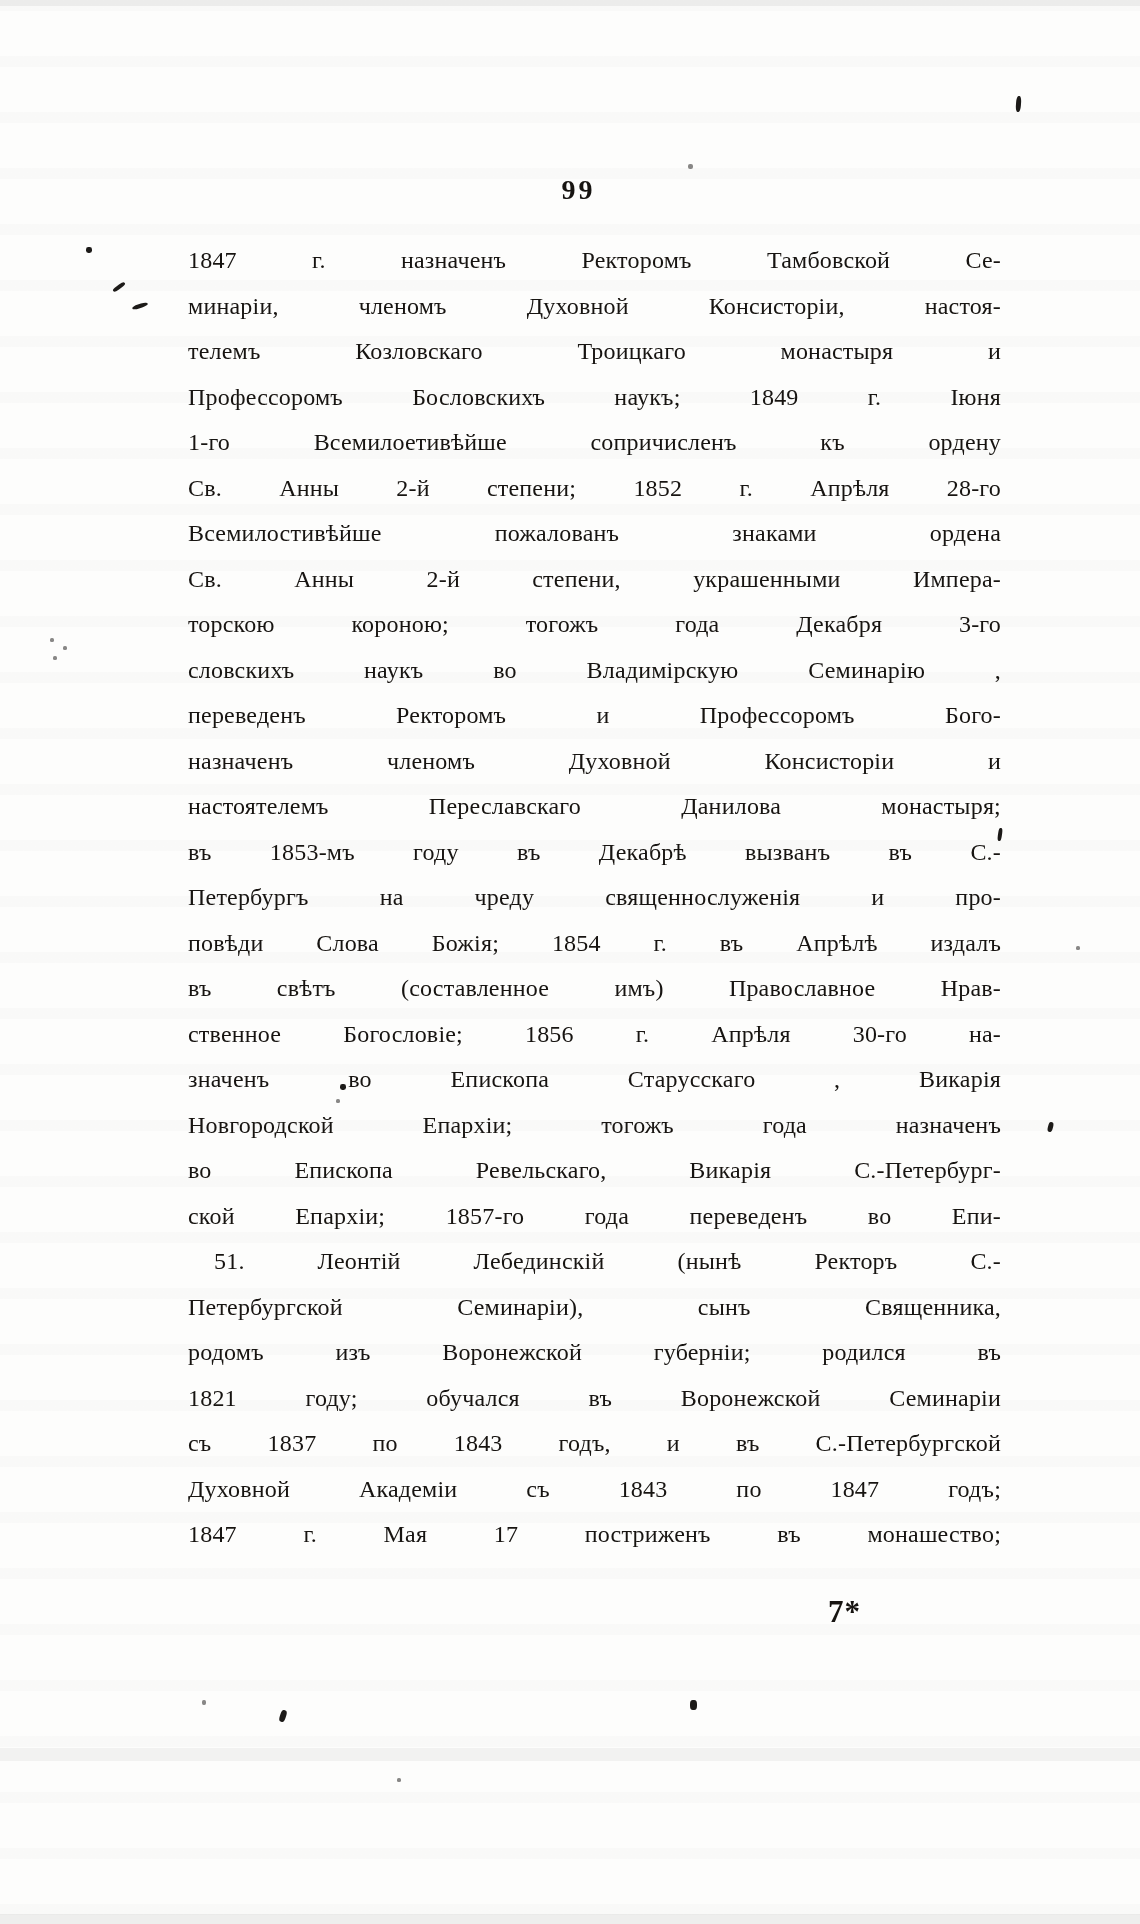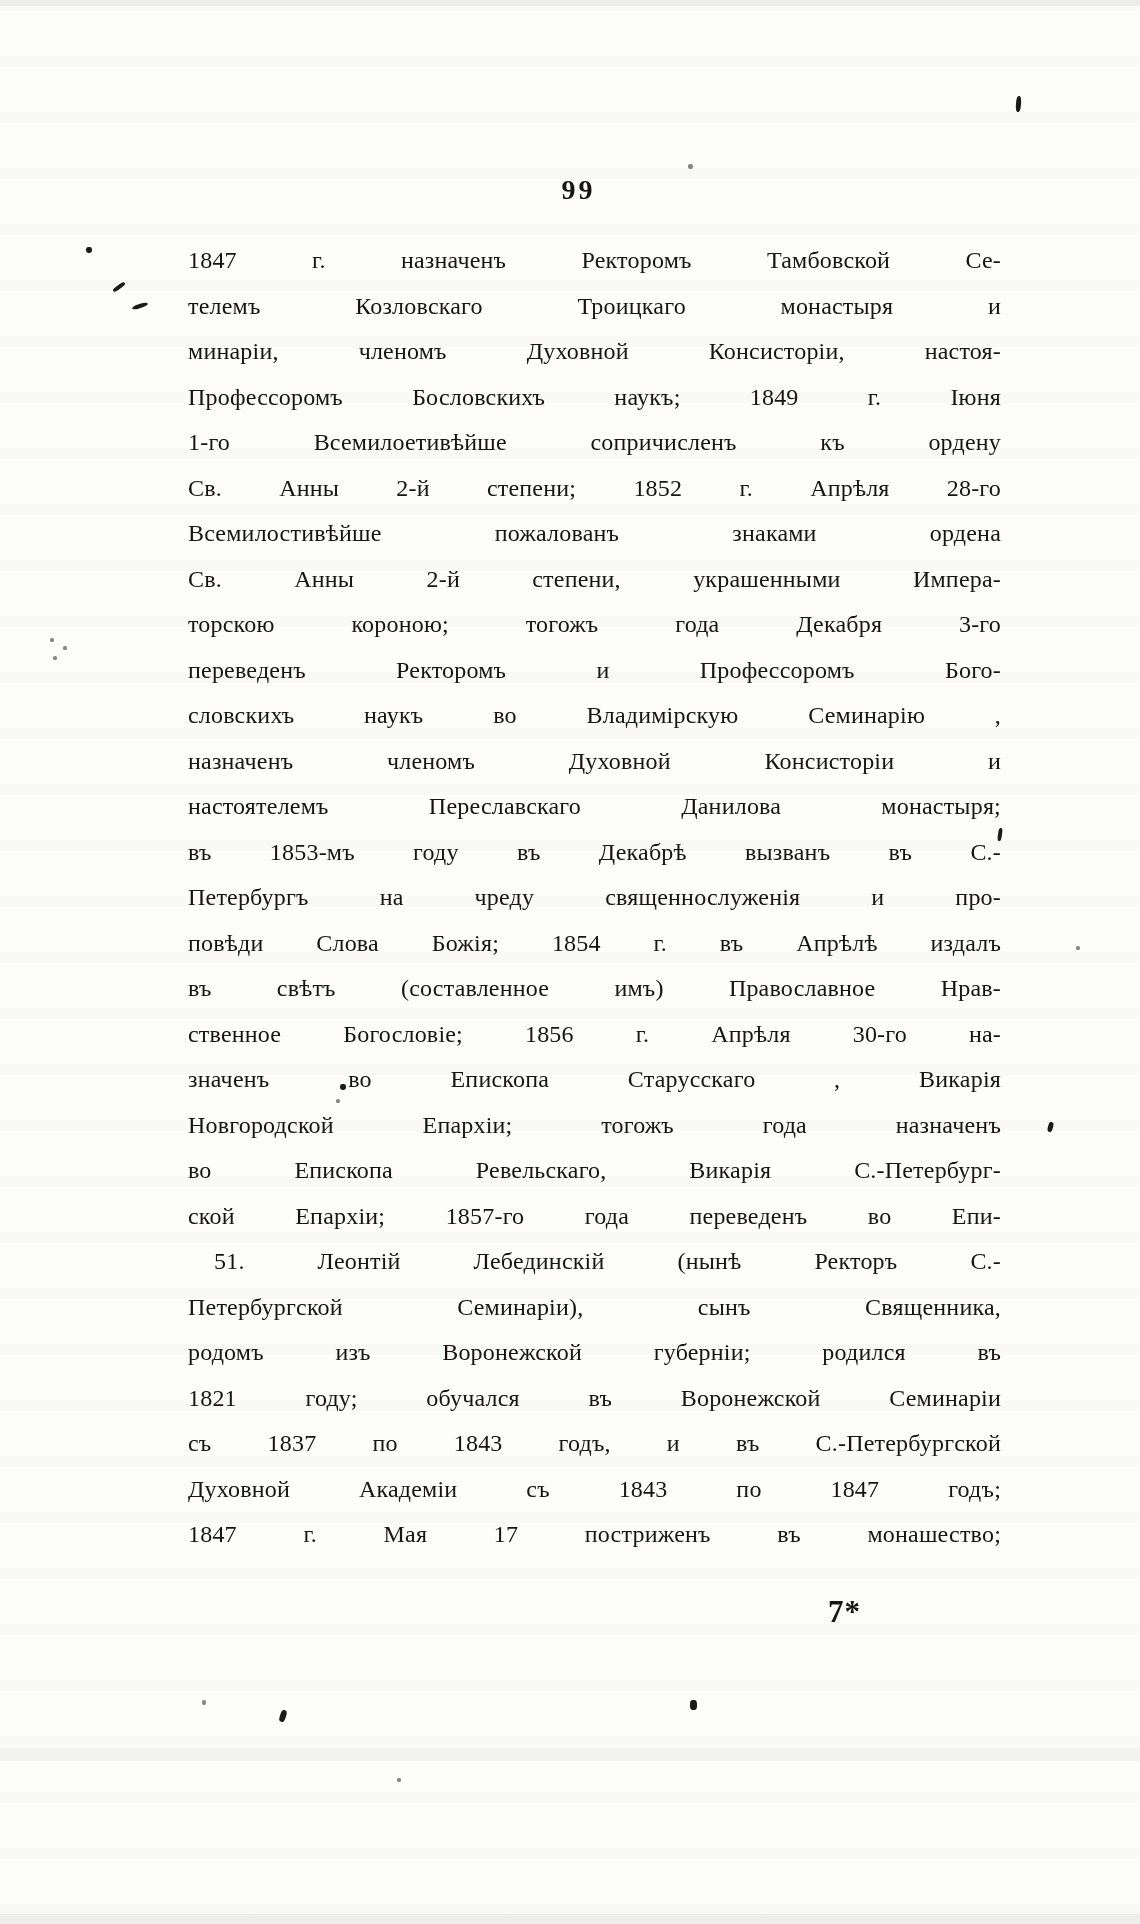--- a/index.html
+++ b/index.html
@@ -50,30 +50,30 @@
 
 <div class="banding"></div>
 <div class="band top"></div>
 <div class="band mid"></div>
 <div class="band bottom"></div>
 
 <div class="pagenum">99</div>
 
 <main class="text-block">
   <div class="line">1847 г. назначенъ Ректоромъ Тамбовской Се-</div>
+  <div class="line">минаріи, членомъ Духовной Консисторіи, настоя-</div>
   <div class="line">телемъ Козловскаго Троицкаго монастыря и</div>
-  <div class="line">минаріи, членомъ Духовной Консисторіи, настоя-</div>
   <div class="line">Профессоромъ Бословскихъ наукъ; 1849 г. Іюня</div>
   <div class="line">1-го Всемилоетивѣйше сопричисленъ къ ордену</div>
   <div class="line">Св. Анны 2-й степени; 1852 г. Апрѣля 28-го</div>
   <div class="line">Всемилостивѣйше пожалованъ знаками ордена</div>
   <div class="line">Св. Анны 2-й степени, украшенными Импера-</div>
   <div class="line">торскою короною; тогожъ года Декабря 3-го</div>
+  <div class="line">словскихъ наукъ во Владимірскую Семинарію ,</div>
   <div class="line">переведенъ Ректоромъ и Профессоромъ Бого-</div>
-  <div class="line">словскихъ наукъ во Владимірскую Семинарію ,</div>
   <div class="line">назначенъ членомъ Духовной Консисторіи и</div>
   <div class="line">настоятелемъ Переславскаго Данилова монастыря;</div>
   <div class="line">въ 1853-мъ году въ Декабрѣ вызванъ въ С.-</div>
   <div class="line">Петербургъ на чреду священнослуженія и про-</div>
   <div class="line">повѣди Слова Божія; 1854 г. въ Апрѣлѣ издалъ</div>
   <div class="line">въ свѣтъ (составленное имъ) Православное Нрав-</div>
   <div class="line">ственное Богословіе; 1856 г. Апрѣля 30-го на-</div>
   <div class="line">значенъ во Епископа Старусскаго , Викарія</div>
   <div class="line">Новгородской Епархіи; тогожъ года назначенъ</div>
   <div class="line">во Епископа Ревельскаго, Викарія С.-Петербург-</div>

